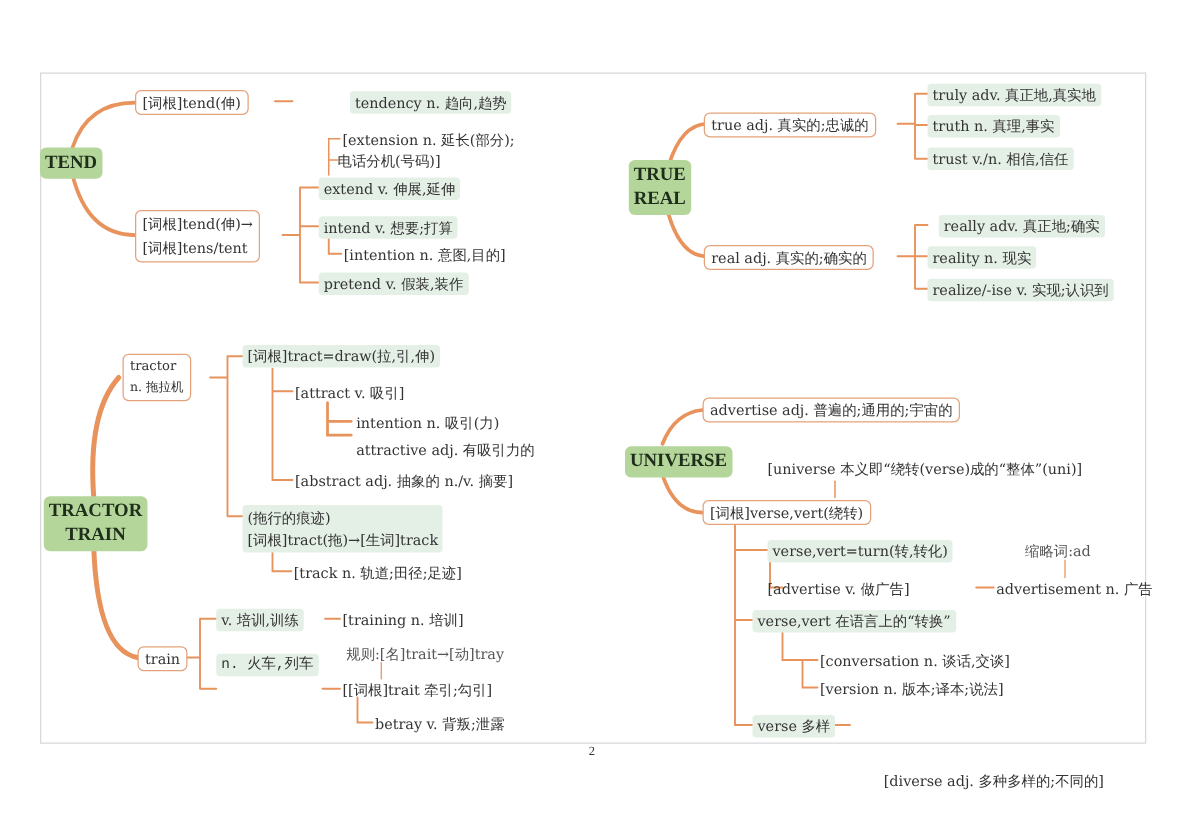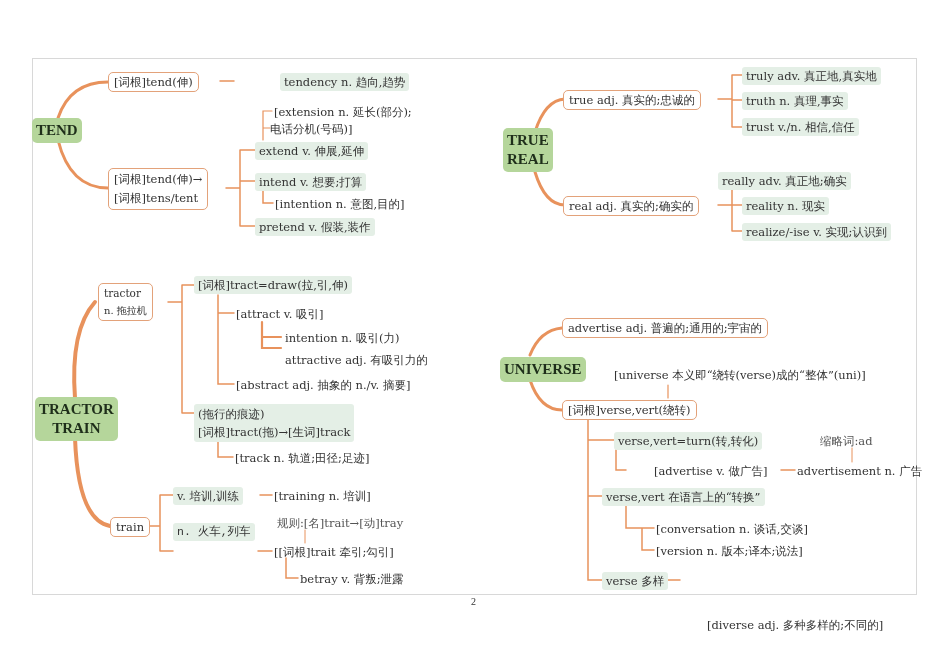--- a/index.html
+++ b/index.html
@@ -77,21 +77,21 @@
 
 <div class="n root" style="left:503px;top:128px;">
   <div>TRUE</div>
   <div>REAL</div>
 </div>
 <div class="n box" style="left:563px;top:90px;">true adj. 真实的;忠诚的</div>
 <div class="n hl" style="left:742px;top:67px;">truly adv. 真正地,真实地</div>
 <div class="n hl" style="left:742px;top:92px;text-align:center;">truth n. 真理,事实</div>
 <div class="n hl" style="left:742px;top:118px;">trust v./n. 相信,信任</div>
 <div class="n box" style="left:563px;top:196px;">real adj. 真实的;确实的</div>
-<div class="n hl" style="left:718px;top:172px;">really adv. 真正地;确实</div>
+<div class="n hl" style="left:751px;top:172px;">really adv. 真正地;确实</div>
 <div class="n hl" style="left:742px;top:197px;">reality n. 现实</div>
 <div class="n hl" style="left:742px;top:223px;">realize/-ise v. 实现;认识到</div>
 
 <div class="n root" style="left:35px;top:397px;">
   <div>TRACTOR</div>
   <div>TRAIN</div>
 </div>
 <div class="n box" style="left:98px;top:283px;line-height:17px;">
   <div style="font-size:10.5px;">tractor</div>
   <div style="font-size:10px;">n. 拖拉机</div>
@@ -113,21 +113,21 @@
 <div class="n hl" style="left:173px;top:523px;font-family:Liberation Mono, monospace;">n. 火车,列车</div>
 <div class="n plain" style="left:272px;top:543px;">[[词根]trait 牵引;勾引]</div>
 <div class="n plain" style="left:298px;top:570px;">betray v. 背叛;泄露</div>
 
 <div class="n root" style="left:500px;top:357px;">UNIVERSE</div>
 <div class="n box" style="left:562px;top:318px;">advertise adj. 普遍的;通用的;宇宙的</div>
 <div class="n plain" style="left:612px;top:366px;">[universe 本义即“绕转(verse)成的“整体”(uni)]</div>
 <div class="n box" style="left:562px;top:400px;">[词根]verse,vert(绕转)</div>
 <div class="n hl" style="left:614px;top:432px;">verse,vert=turn(转,转化)</div>
 <div class="n plain gray" style="left:818px;top:432px;">缩略词:ad</div>
-<div class="n plain" style="left:652px;top:462px;">[advertise v. 做广告]</div>
+<div class="n plain" style="left:612px;top:462px;">[advertise v. 做广告]</div>
 <div class="n plain" style="left:795px;top:462px;">advertisement n. 广告</div>
 <div class="n hl" style="left:602px;top:488px;">verse,vert 在语言上的“转换”</div>
 <div class="n plain" style="left:654px;top:520px;">[conversation n. 谈话,交谈]</div>
 <div class="n plain" style="left:654px;top:542px;">[version n. 版本;译本;说法]</div>
 <div class="n hl" style="left:602px;top:572px;">verse 多样</div>
 <div class="n plain" style="left:705px;top:572px;margin-top:44px;">[diverse adj. 多种多样的;不同的]</div>
 
 <div class="pnum">2</div>
 
 </body></html>

